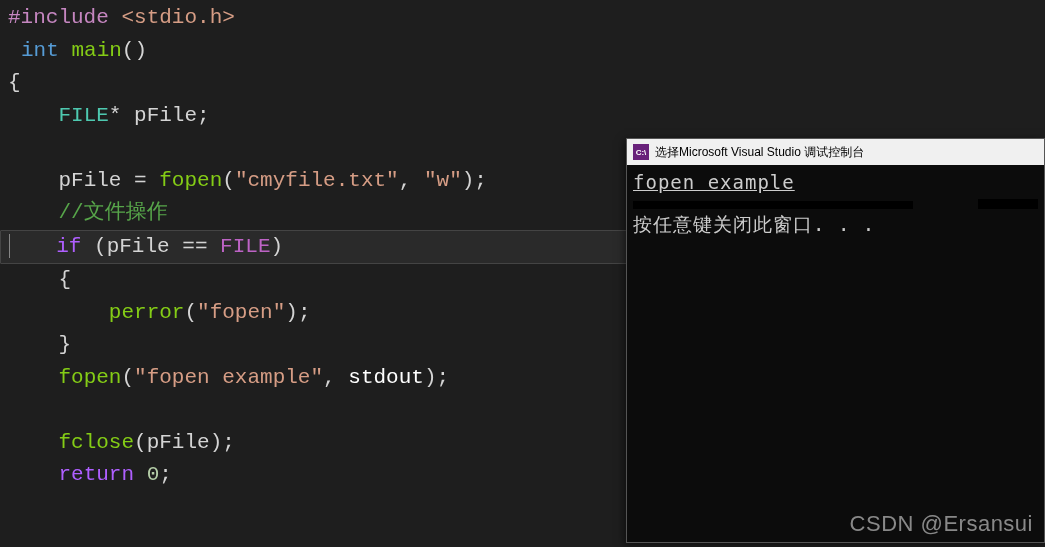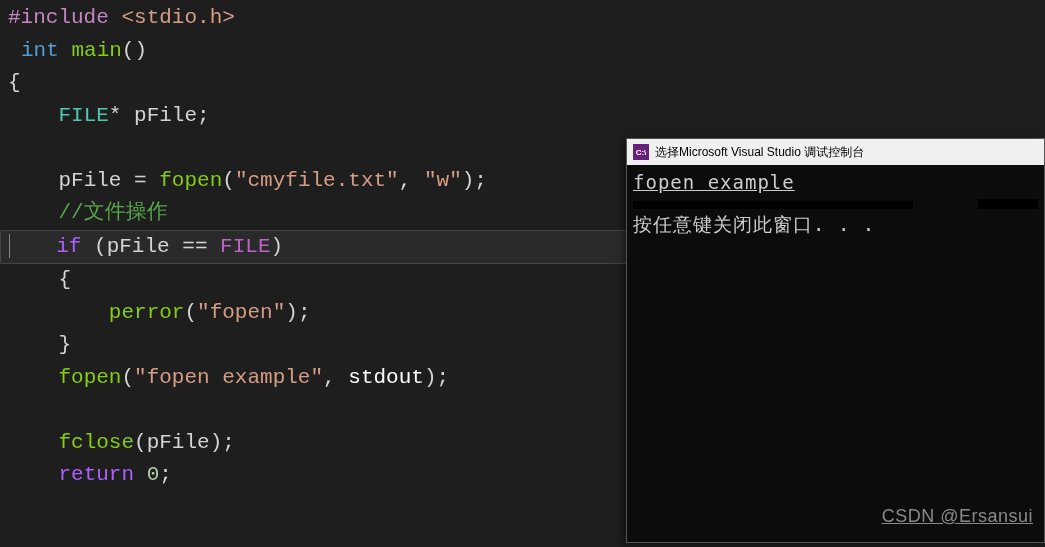--- a/index.html
+++ b/index.html
@@ -105,27 +105,26 @@
       position: absolute;
       right: 0; top: 2px;
       width: 60px;
       height: 10px;
       background: #000;
     }
 
     .watermark {
       position: absolute;
       right: 12px;
-      bottom: 20px;
+      bottom: 10px;
       font-family: "Microsoft YaHei", sans-serif;
-      font-size: 18px;
+      font-size: 22px;
       color: #a8a8a8;
       opacity: 0.8;
       letter-spacing: 0.5px;
-      text-decoration: underline;
     }
     .block-cursor {
         display:inline-block;
         width:1px;
         height:24px;
         background:#858585;
         vertical-align: middle;
         margin-right: -1px;
     }
   </style>

